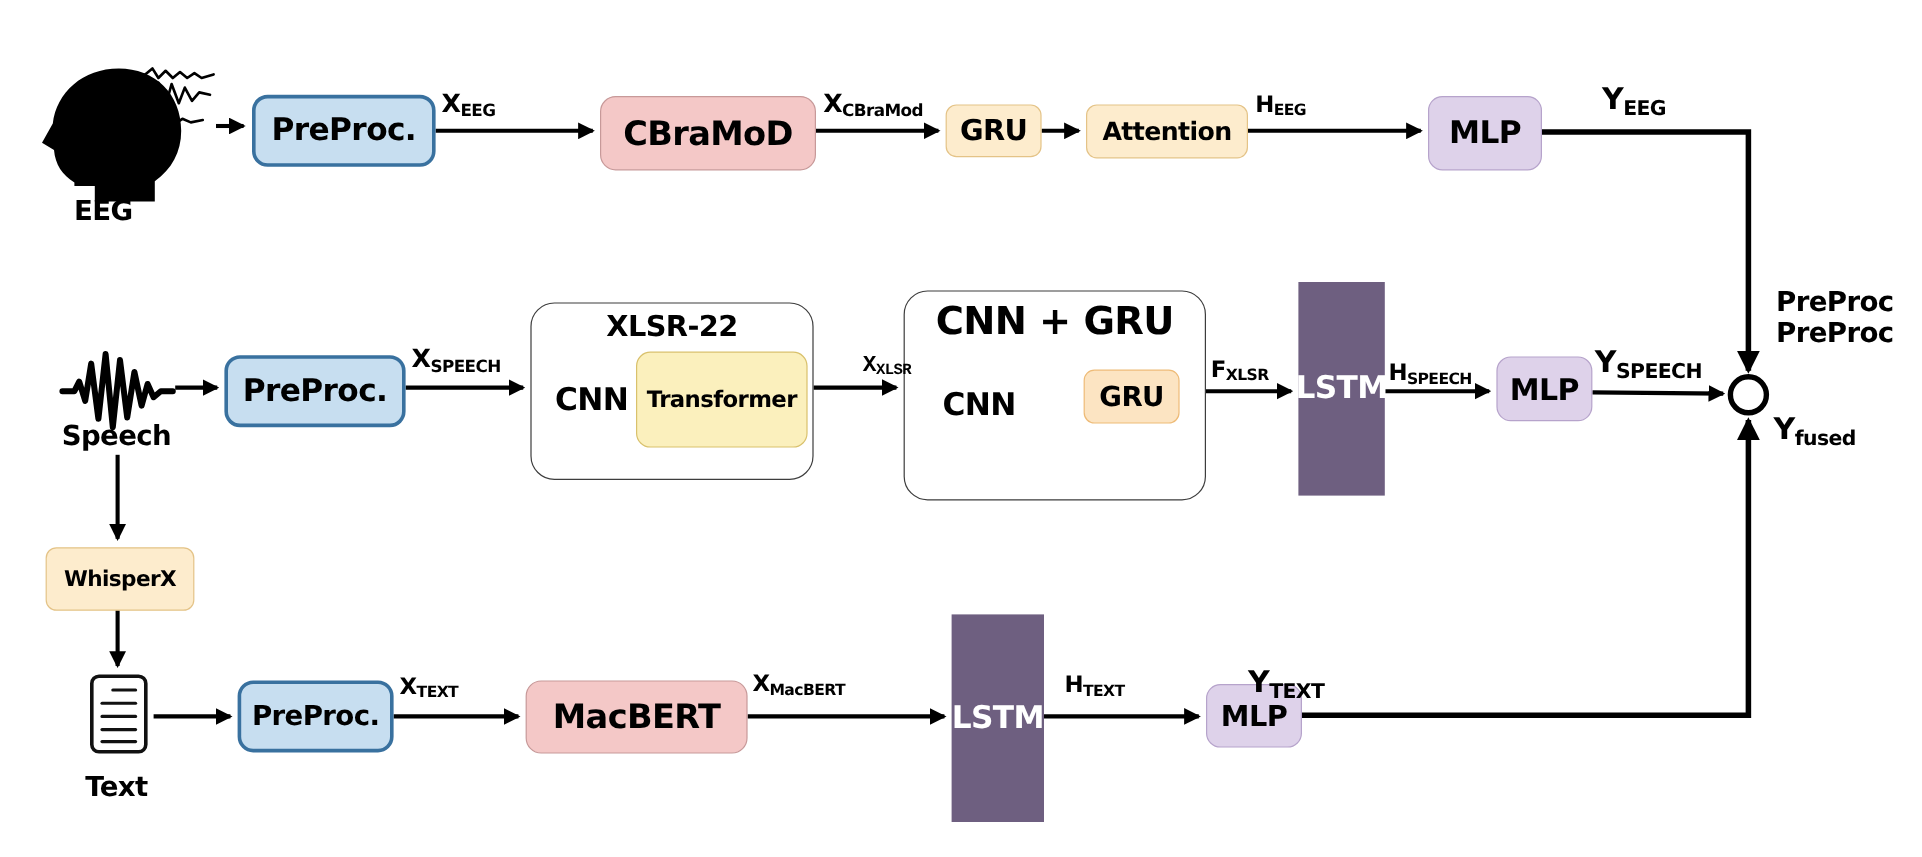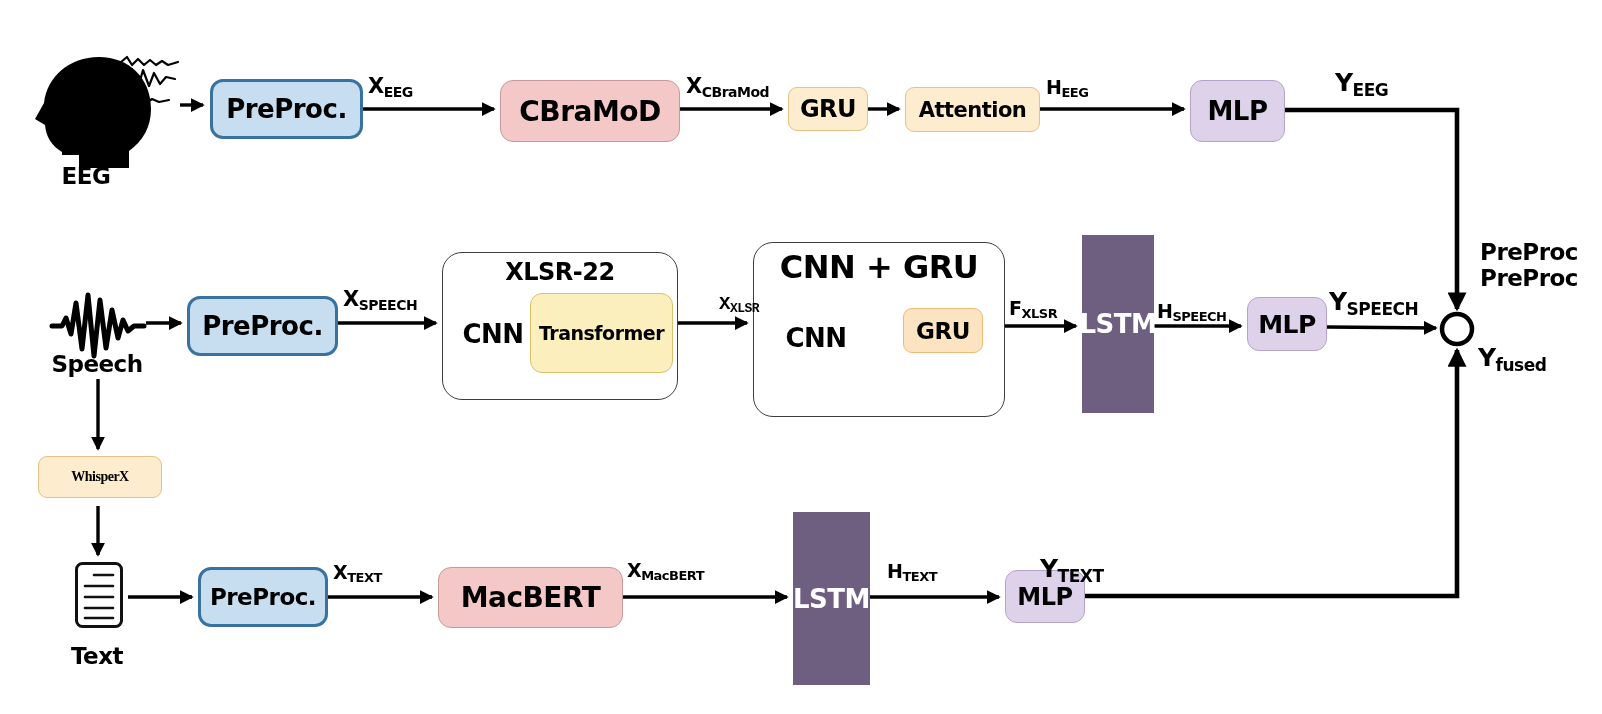--- a/index.html
+++ b/index.html
@@ -151,21 +151,21 @@
   <div class="sig sm" style="left:1157px;top:302px;"><span class="b">H</span><span class="s">SPEECH</span></div>
   <div class="node purple" style="left:1247px;top:297px;width:80px;height:54px;font-size:25px;">MLP</div>
   <div class="sig lg" style="left:1329px;top:289px;"><span class="b">Y</span><span class="s">SPEECH</span></div>
 
   <div class="caption" style="left:1529px;top:239px;">
     <div>PreProc</div>
     <div>PreProc</div>
   </div>
   <div class="sig lg" style="left:1478px;top:307px;margin-top:38px;"><span class="b">Y</span><span class="s">fused</span></div>
 
-  <div class="node cream" style="left:38px;top:456px;width:124px;height:42px;font-size:14px;font-family:Liberation Serif, serif;">WhisperX</div>
+  <div class="node cream" style="left:38px;top:456px;width:124px;height:53px;font-size:18px;">WhisperX</div>
   <div class="caption" style="left:97px;top:643px;">Text</div>
   <div class="node blue" style="left:198px;top:567px;width:130px;height:60px;font-size:23px;">PreProc.</div>
   <div class="sig sm" style="left:333px;top:563px;"><span class="b">X</span><span class="s">TEXT</span></div>
   <div class="node pink" style="left:438px;top:567px;width:185px;height:61px;font-size:28px;">MacBERT</div>
   <div class="sig sm" style="left:627px;top:561px;"><span class="b">X</span><span class="s">MacBERT</span></div>
   <div class="node lstm" style="left:793px;top:512px;width:77px;height:173px;font-size:26px;">LSTM</div>
   <div class="sig sm" style="left:887px;top:562px;"><span class="b">H</span><span class="s">TEXT</span></div>
   <div class="node purple" style="left:1005px;top:570px;width:80px;height:53px;font-size:24px;">MLP</div>
   <div class="sig lg" style="left:1040px;top:556px;"><span class="b">Y</span><span class="s">TEXT</span></div>
 

